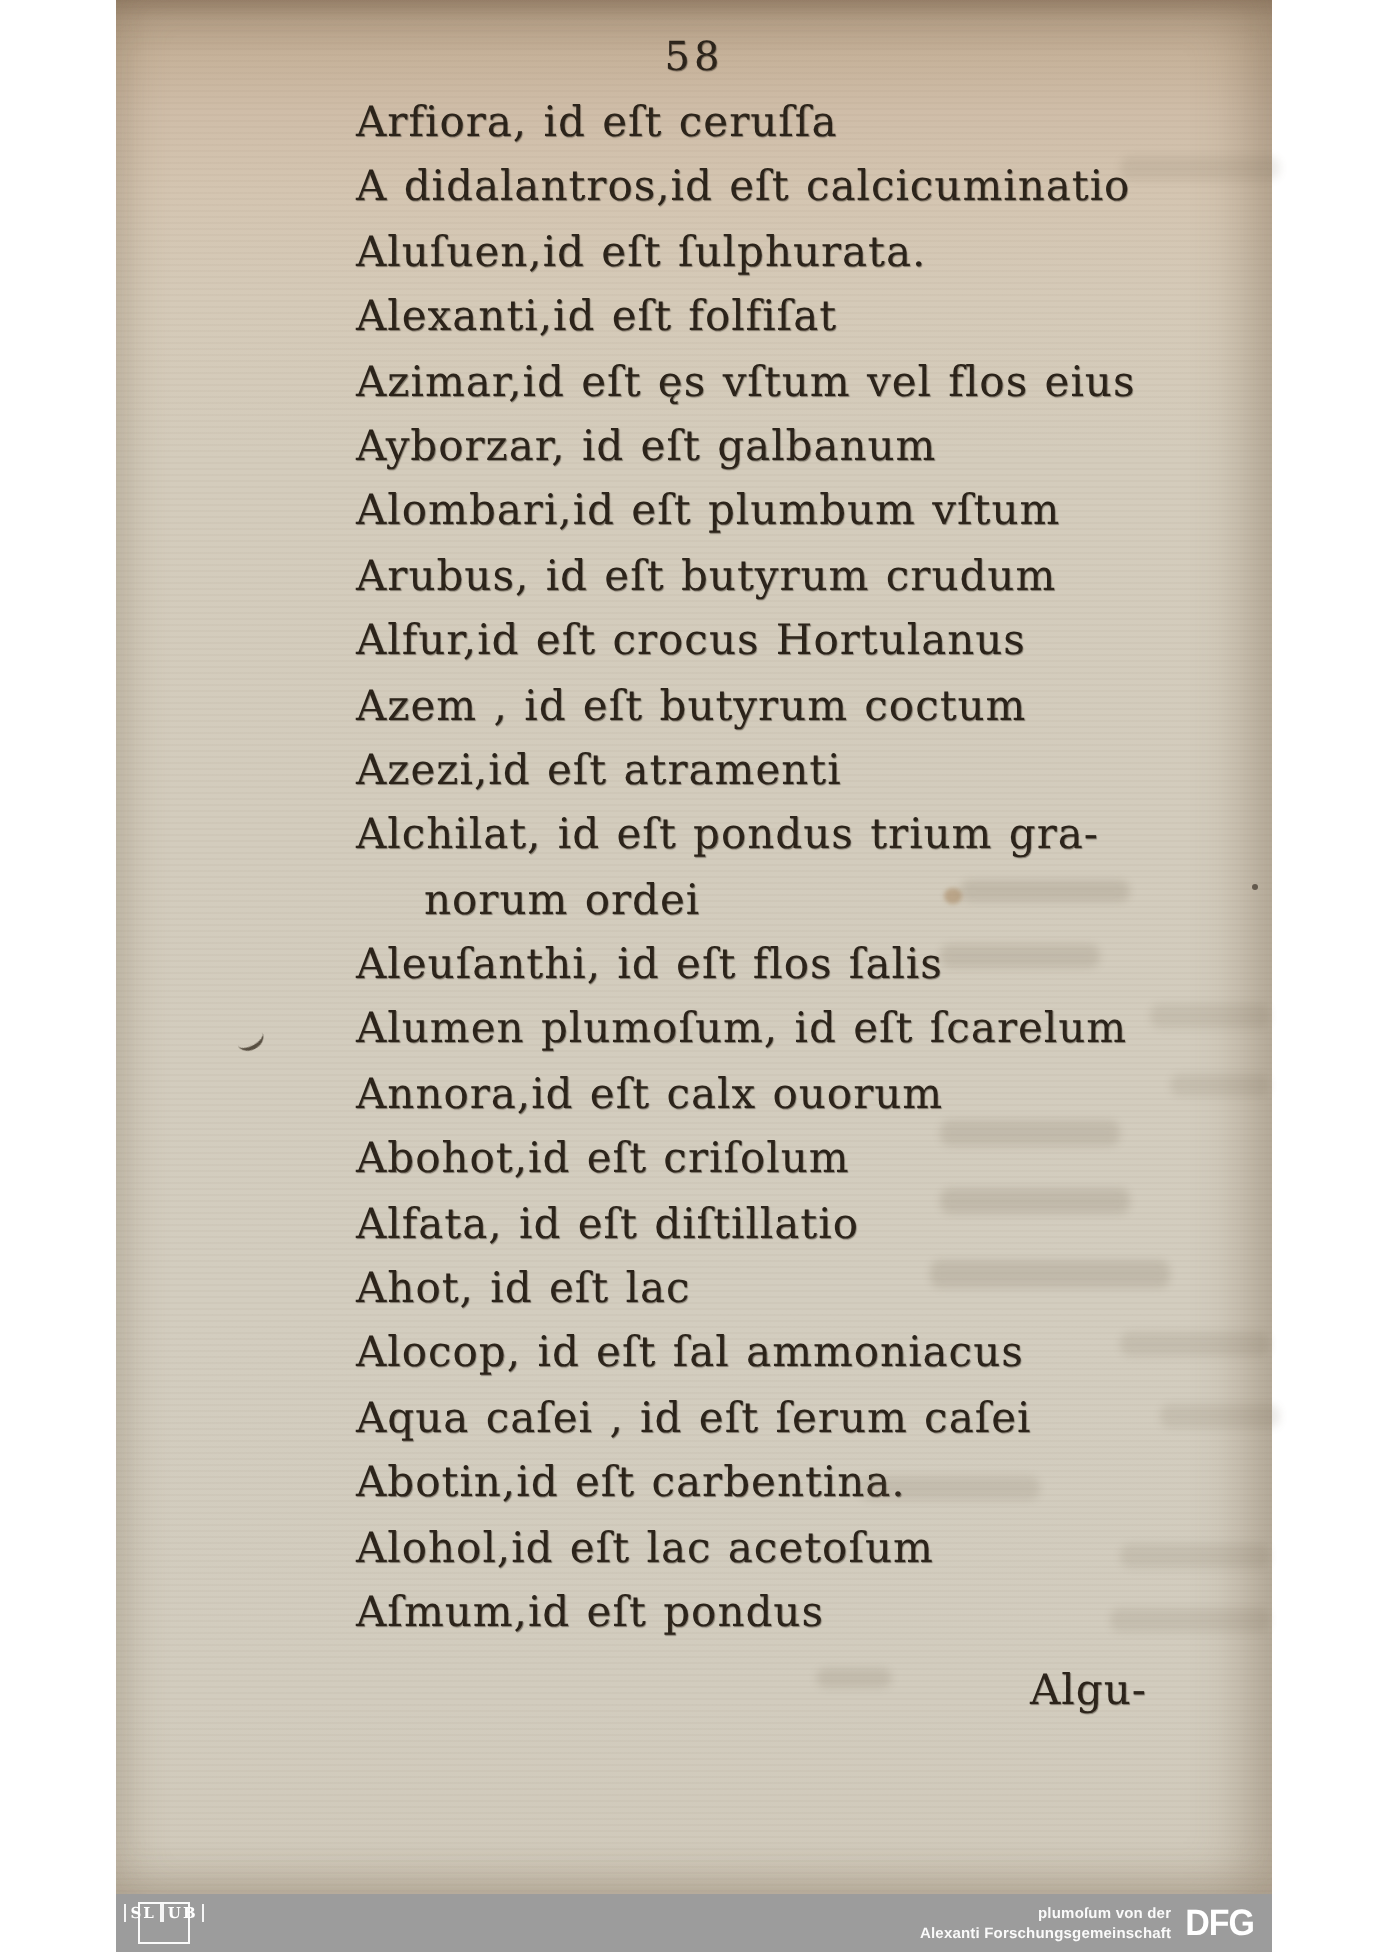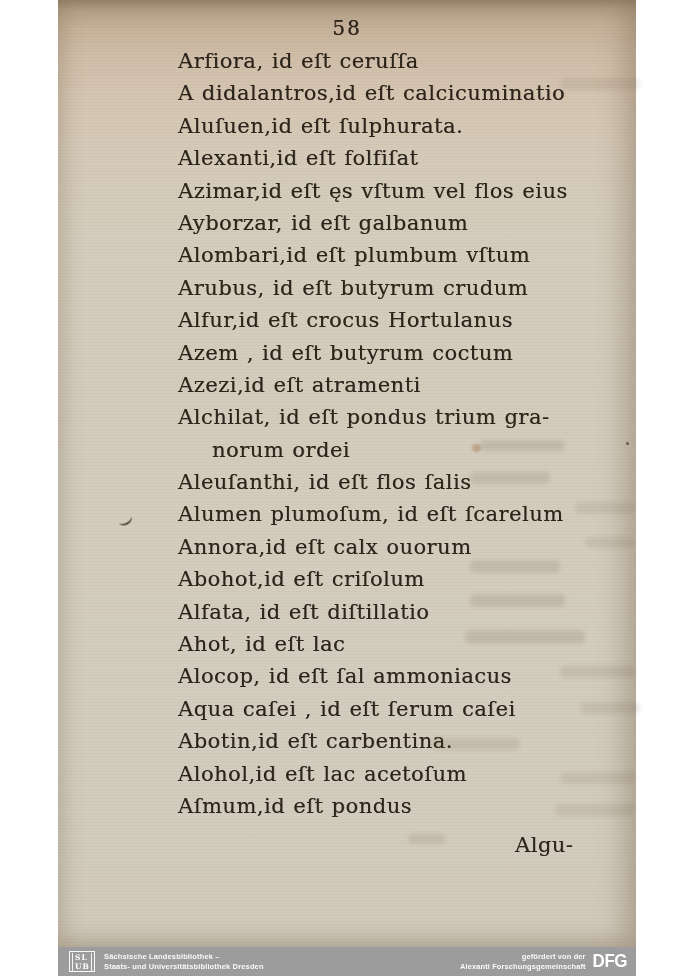--- a/index.html
+++ b/index.html
@@ -32,21 +32,21 @@
     background:rgba(146,102,52,.38);filter:blur(1px);}
   .speck{position:absolute;width:14px;height:9px;border:0 solid transparent;
     border-bottom:2.2px solid rgba(66,56,44,.85);border-radius:50%;
     transform:rotate(-28deg);filter:blur(.3px);}
   .dot{position:absolute;width:3px;height:3px;border-radius:50%;background:rgba(50,42,32,.65);}
   
   .banner{position:absolute;left:58px;top:947px;width:578px;height:29px;
     background:var(--banner,#9c9c9c);display:flex;align-items:center;
     font-family:"Liberation Sans",sans-serif;color:var(--banner_text,#fff);}
   .slub-box{margin-left:11px;width:26px;height:21px;border:1px solid rgba(255,255,255,.95);
-    display:flex;flex-direction:column;justify-content:center;box-sizing:border-box;padding:0 2px;}
+    display:flex;flex-direction:row;justify-content:center;box-sizing:border-box;padding:0 2px;}
   .slub-row{display:flex;justify-content:space-between;align-items:center;
     border-left:1px solid rgba(255,255,255,.9);border-right:1px solid rgba(255,255,255,.9);
     padding:0 2px;height:9px;font-family:"DejaVu Serif",serif;font-size:7.5px;
     font-weight:bold;line-height:9px;letter-spacing:1px;}
   .libtext{margin-left:9px;font-size:7.5px;font-weight:bold;line-height:9.5px;
     letter-spacing:.15px;color:rgba(255,255,255,.95);}
   .spacer{flex:1;}
   .fundtext{text-align:right;font-size:7.5px;font-weight:bold;line-height:9.5px;
     letter-spacing:.1px;color:rgba(255,255,255,.95);}
   .dfg{margin-left:7px;margin-right:9px;font-size:17px;font-weight:bold;
@@ -105,25 +105,21 @@
     <div class="stain" style="left:414px;top:444px;"></div>
     <div class="speck" style="left:60px;top:514px;"></div>
     <div class="dot" style="left:568px;top:442px;"></div>
   </div>
 
   <div class="banner">
     <div class="slub-box">
       <div class="slub-row">SL</div>
       <div class="slub-row">UB</div>
     </div>
-    <div class="libtext">
-      <div>Sächsische Landesbibliothek –</div>
-      <div>Staats- und Universitätsbibliothek Dresden</div>
-    </div>
     <div class="spacer"></div>
     <div class="fundtext">
-      <div>gefördert von der</div>
+      <div>plumoſum von der</div>
       <div>Alexanti Forschungsgemeinschaft</div>
     </div>
     <div class="dfg">DFG</div>
   </div>
 
 </div>
 
 </body></html>

